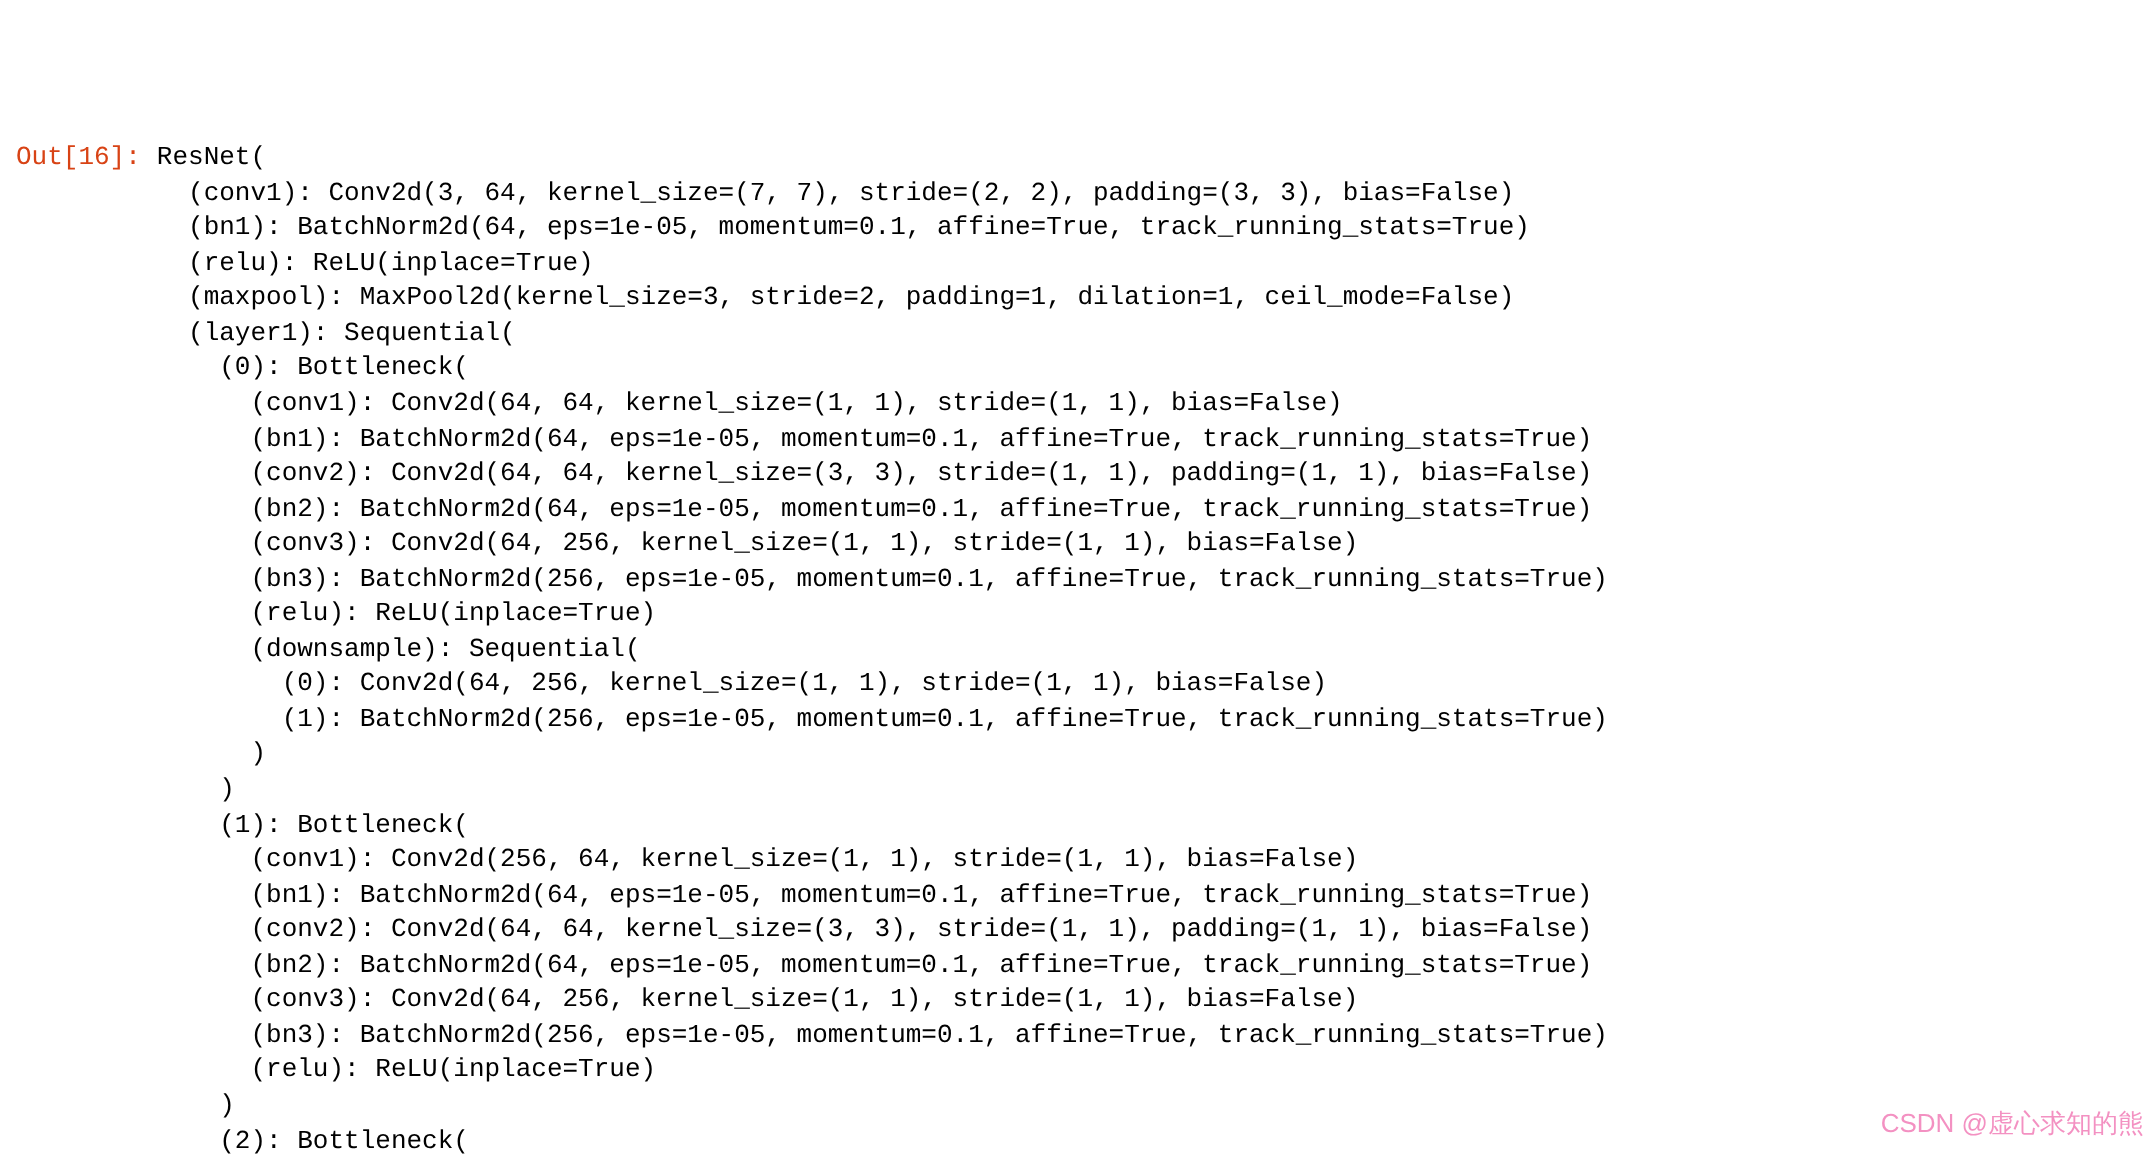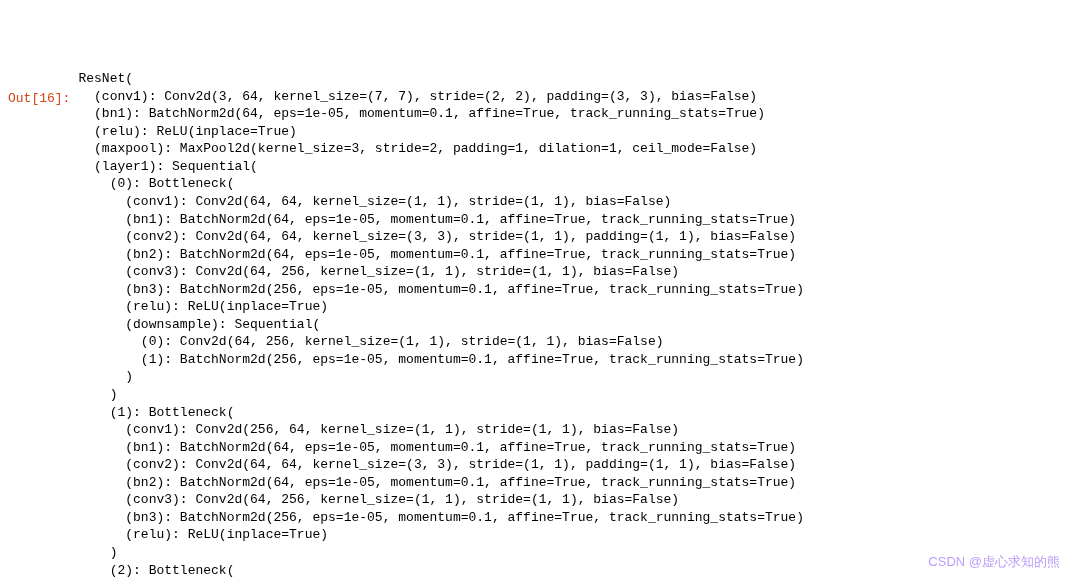--- a/index.html
+++ b/index.html
@@ -20,33 +20,32 @@
       display: flex;
       align-items: flex-start;
     }
     .prompt {
       color: #D84315;
       padding-right: 8px;
       flex-shrink: 0;
       text-align: right;
       min-width: 70px;
       padding-left: 8px;
-      margin-top: 20px;
     }
     .output {
       flex: 1;
       color: #000;
     }
     .watermark {
       position: fixed;
       bottom: 8px;
-      right: 12px;
+      right: 0;
       font-family: Arial, sans-serif;
       font-size: 13px;
-      color: #8b5cf6;
+      color: #ec4899;
       opacity: 0.6;
     }
   </style>
 </head>
 <body>
 
 
 
 <div class="container">
   <div class="prompt">Out[16]:</div>

